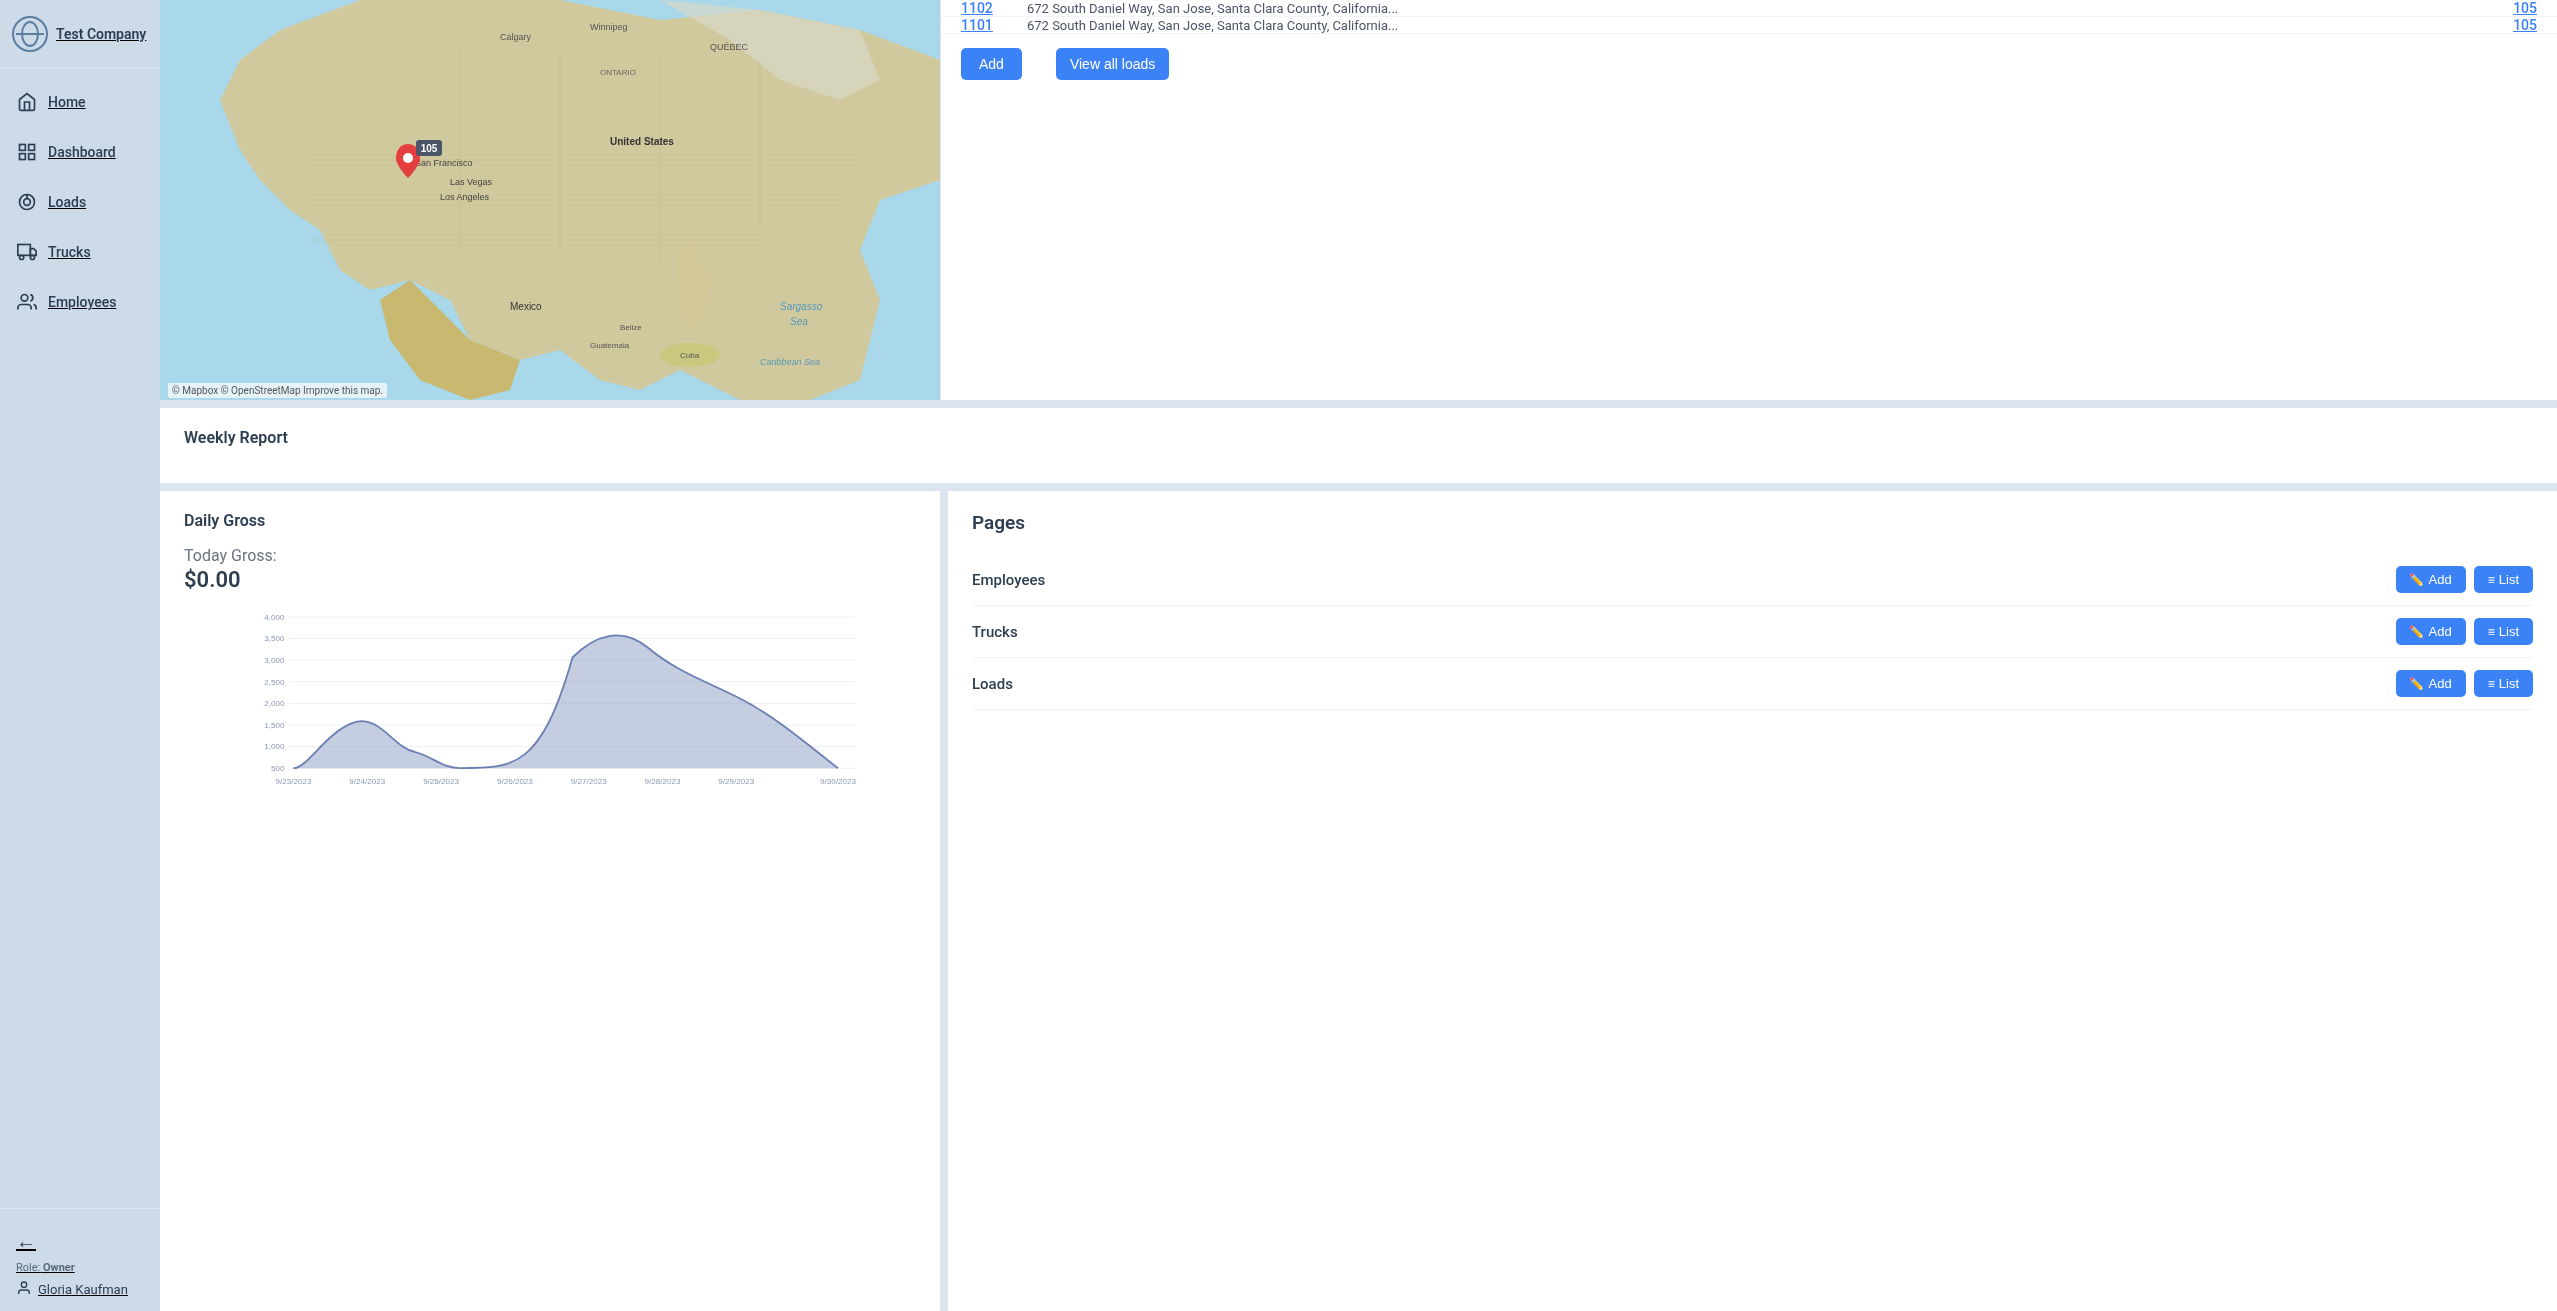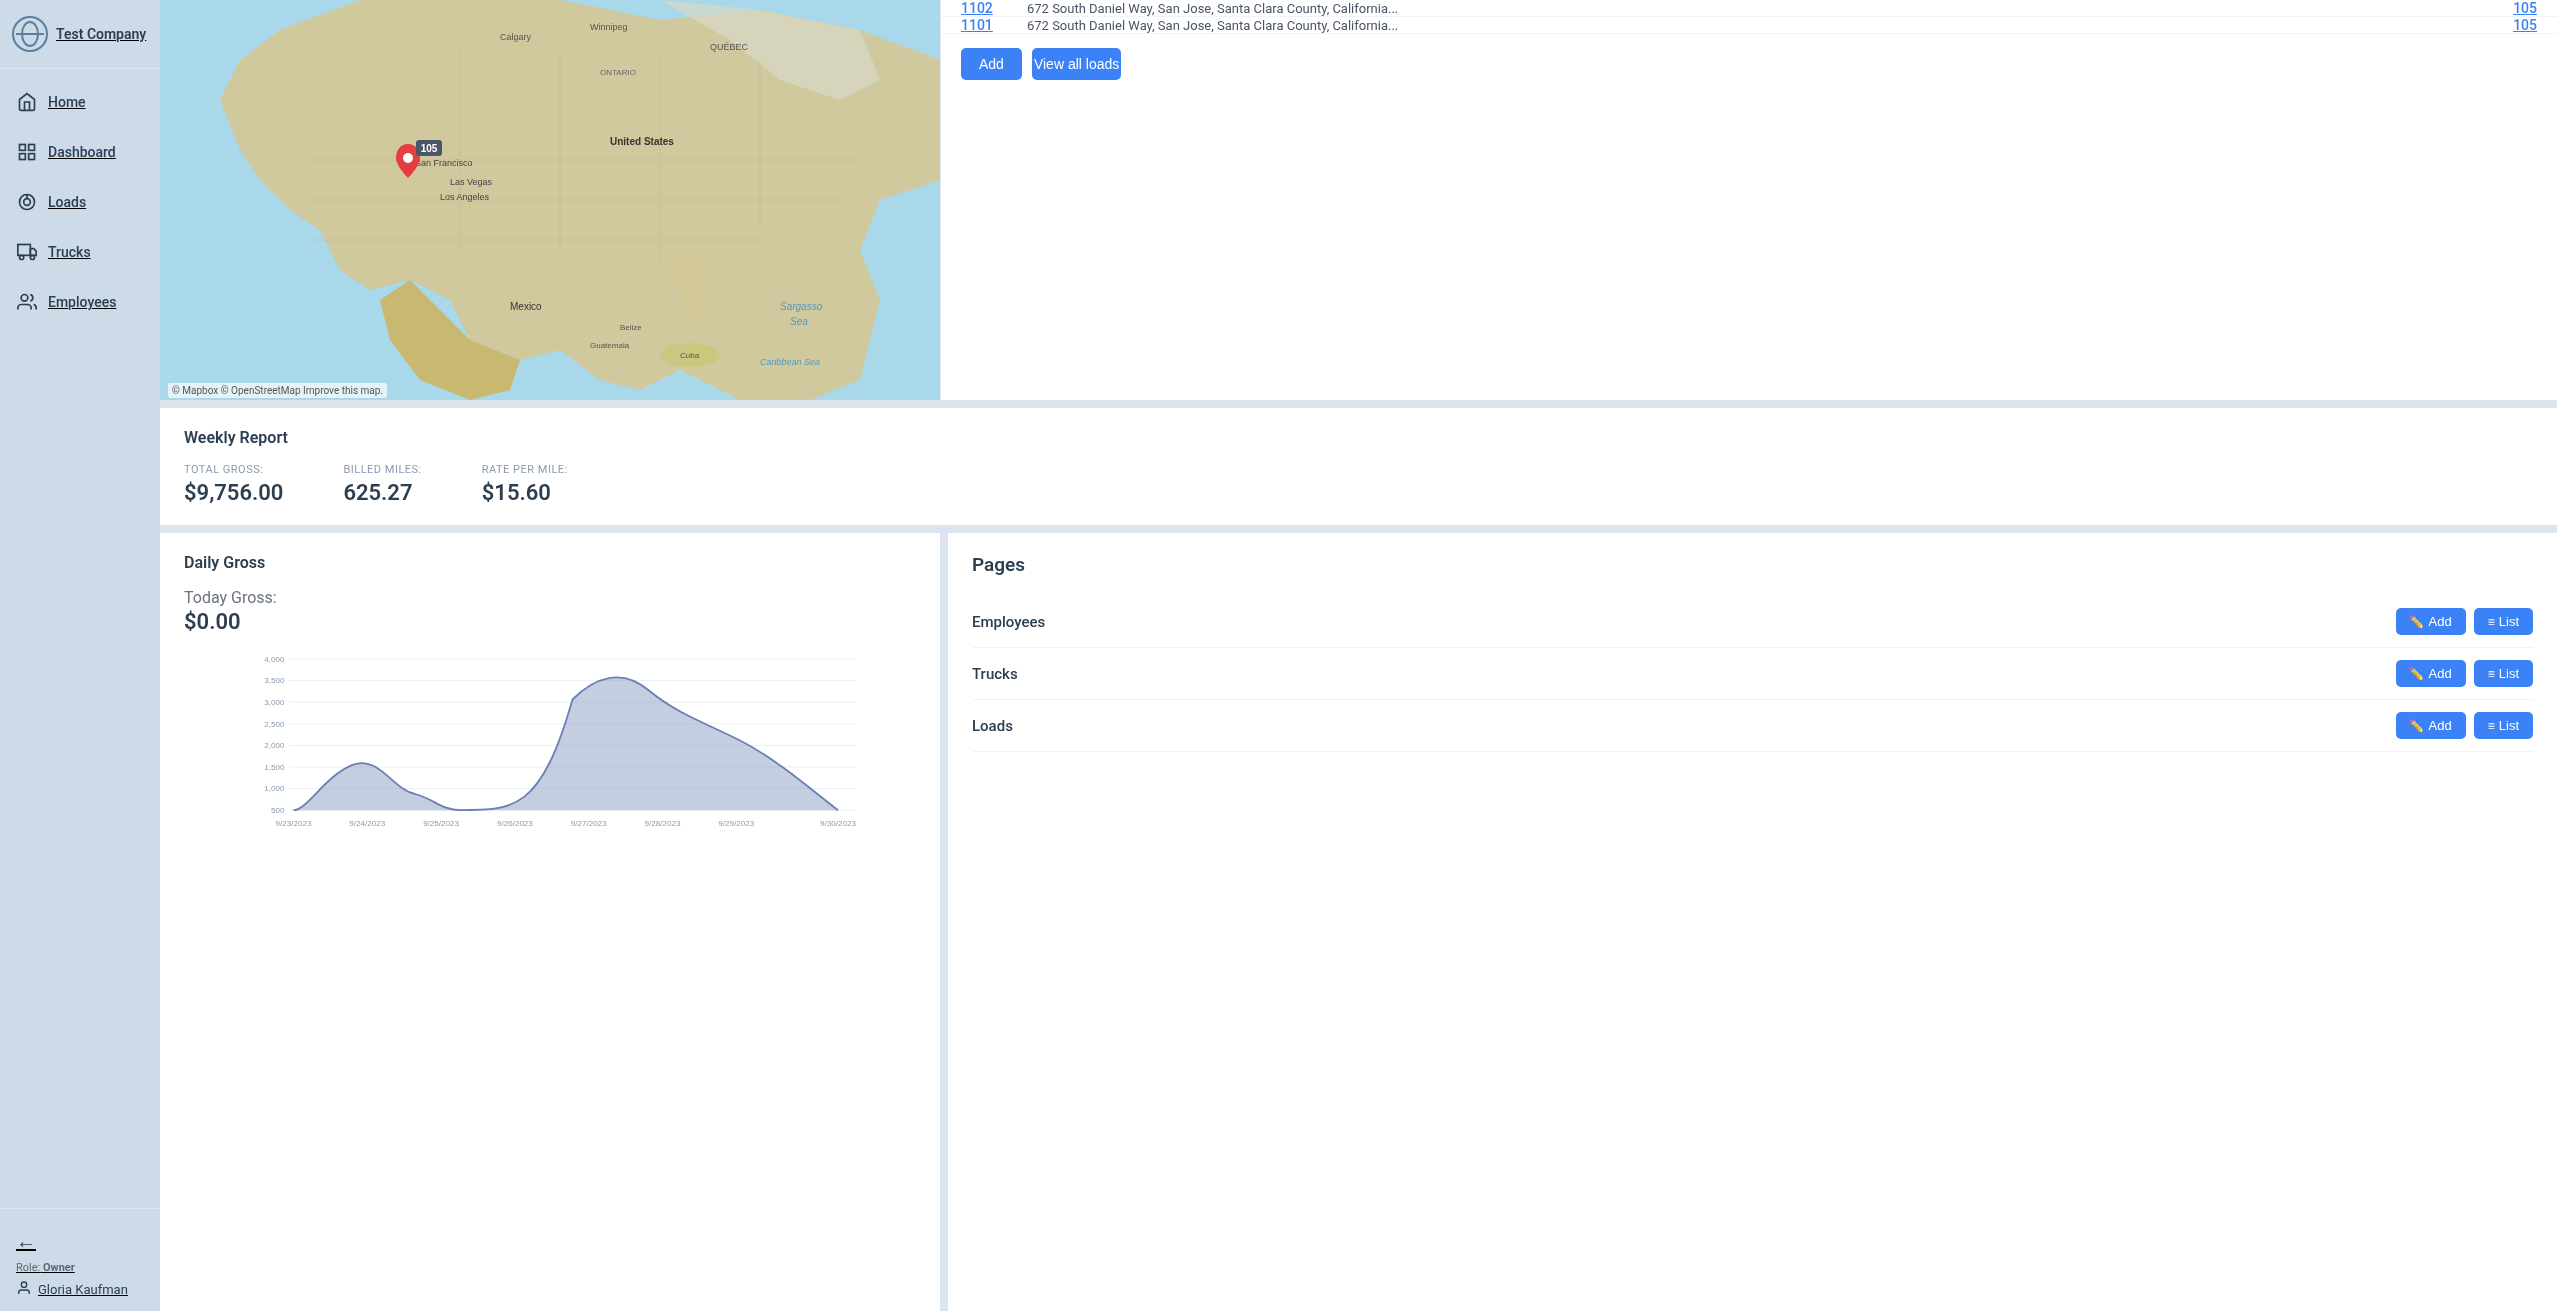--- a/index.html
+++ b/index.html
@@ -158,25 +158,26 @@
       padding: 8px 18px;
       border-radius: 5px;
       font-size: 14px;
       cursor: pointer;
       font-weight: 500;
     }
     .btn-view-all {
       background: #3b82f6;
       color: white;
       border: none;
-      padding: 8px 2px;
+      padding: 8px 14px;
       border-radius: 5px;
       font-size: 14px;
       cursor: pointer;
       font-weight: 500;
+      margin-left: 24px;
     }
 
     
     .weekly-report {
       background: white;
       margin-top: 8px;
       padding: 20px 24px;
     }
     .section-title {
       font-size: 16px;
@@ -448,34 +449,20 @@
       </div>
       <div class="loads-actions">
         <button class="btn-add">Add</button>
         <button class="btn-view-all">View all loads</button>
       </div>
     </div>
   </div>
 
   <div class="weekly-report">
     <div class="section-title">Weekly Report</div>
-    <div class="weekly-stats">
-      <div class="stat-item">
-        <div class="stat-label">TOTAL GROSS:</div>
-        <div class="stat-value">$9,756.00</div>
-      </div>
-      <div class="stat-item">
-        <div class="stat-label">BILLED MILES:</div>
-        <div class="stat-value">625.27</div>
-      </div>
-      <div class="stat-item">
-        <div class="stat-label">RATE PER MILE:</div>
-        <div class="stat-value">$15.60</div>
-      </div>
-    </div>
   </div>
 
   <div class="bottom-row">
 
     <div class="daily-gross">
       <div class="section-title">Daily Gross</div>
       <div class="today-gross-label">Today Gross:</div>
       <div class="today-gross-value">$0.00</div>
 
       <div class="chart-area">

